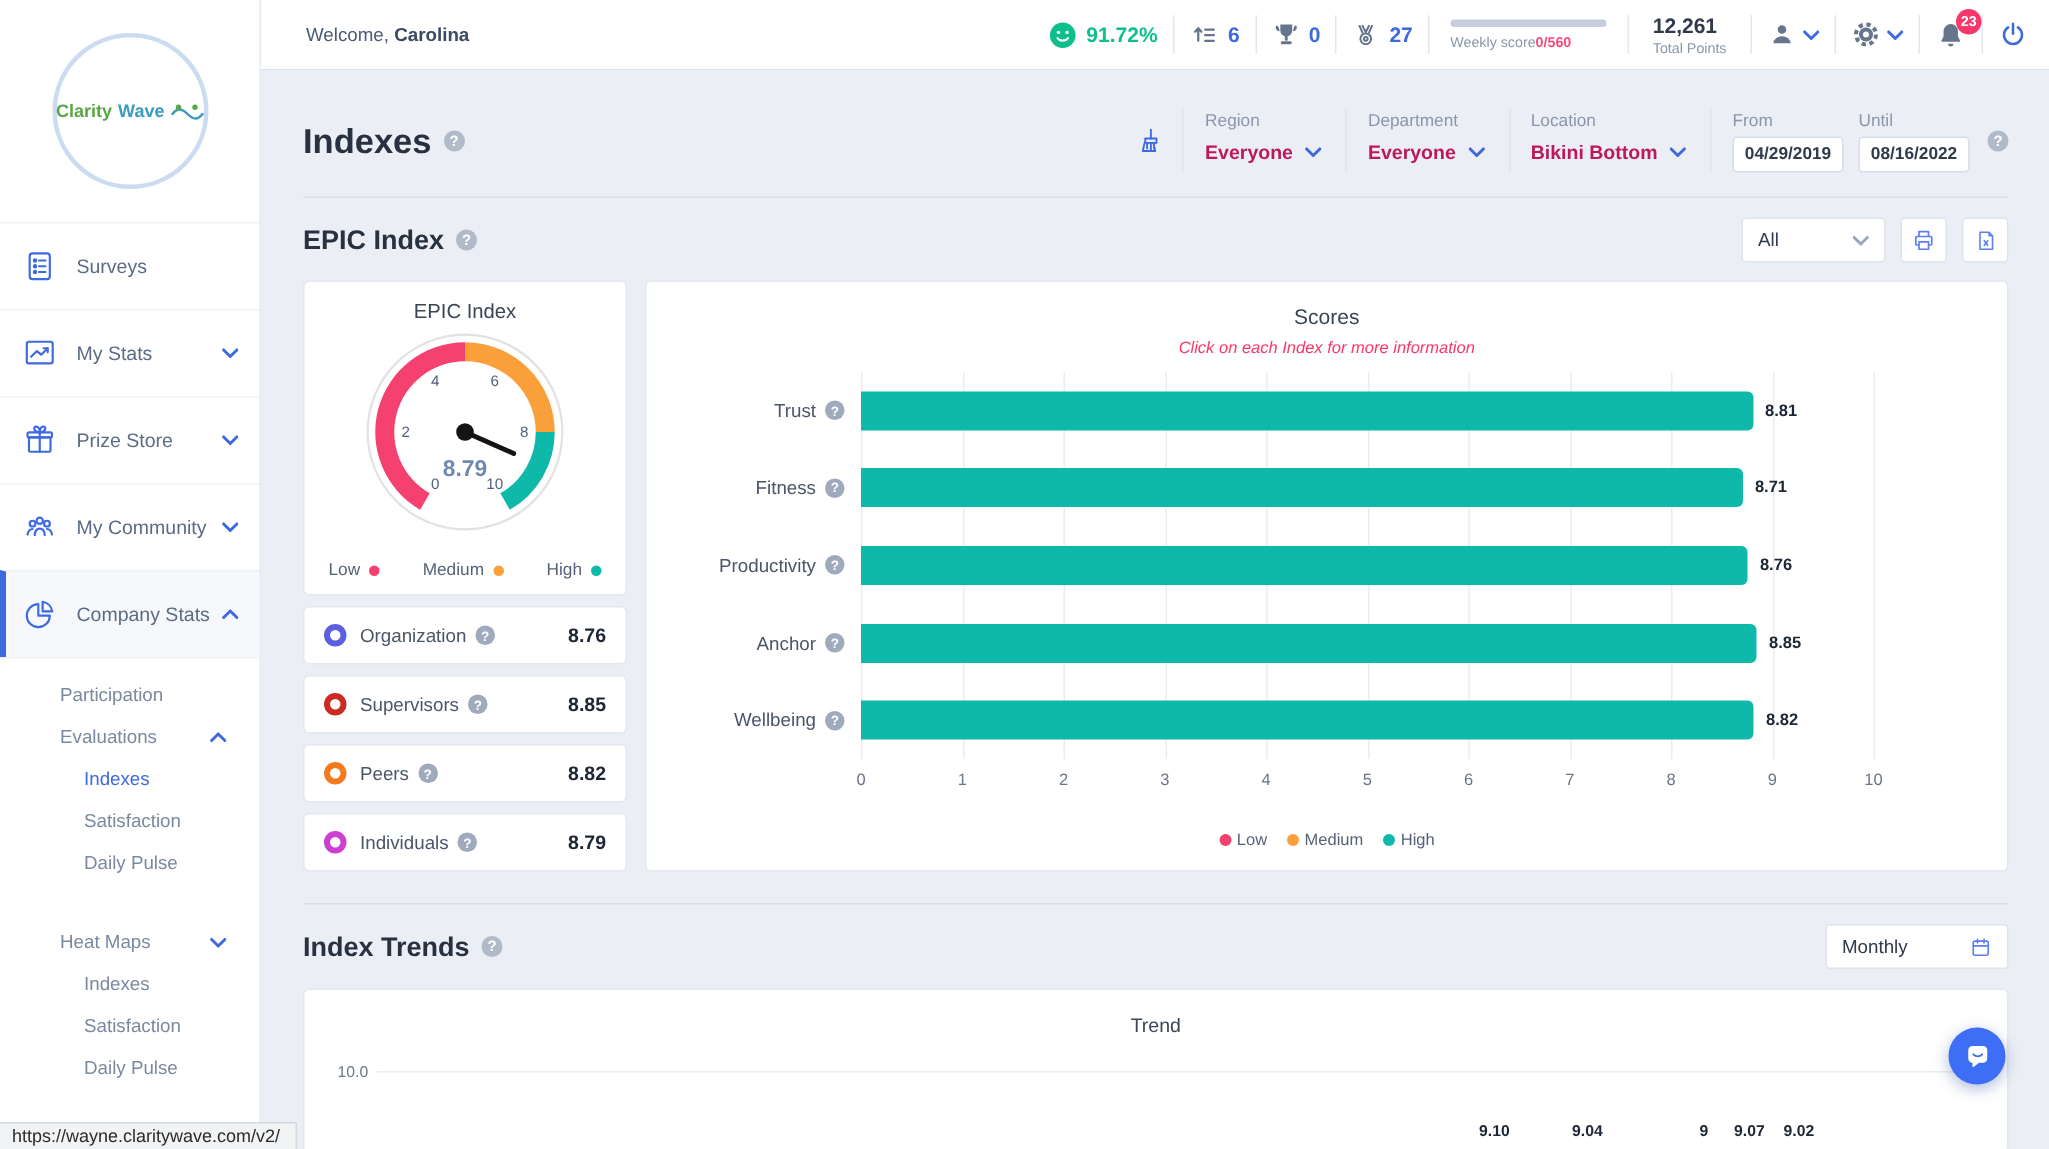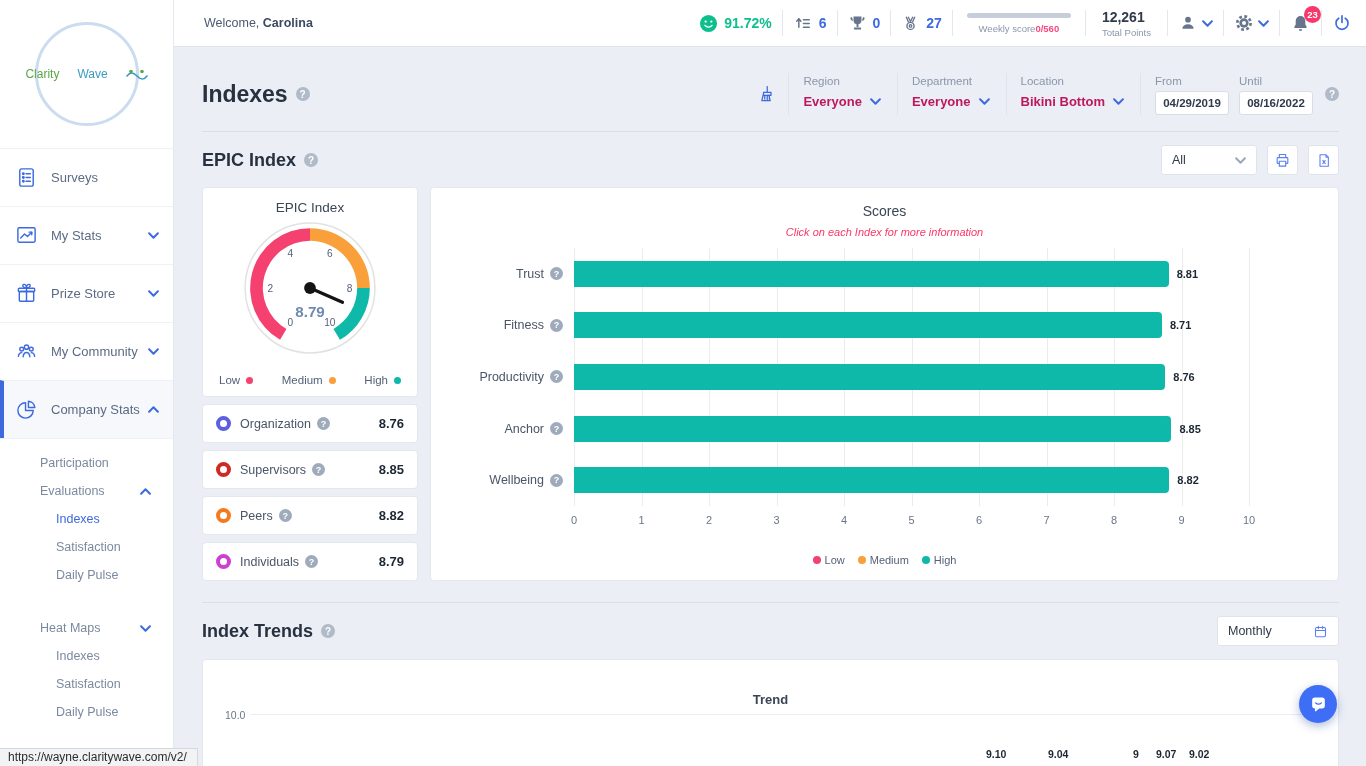--- a/index.html
+++ b/index.html
@@ -9,21 +9,21 @@
     font-family:"Liberation Sans", sans-serif; background:#ebeef4; color:#2f3a4a;
   }
   svg { display:block; }
 
   
   .sidebar { position:absolute; left:0; top:0; width:174px; height:766px; background:#fff;
              border-right:1px solid #e4e8ef; z-index:20; }
   .logo-wrap { height:148px; display:flex; align-items:center; justify-content:center; }
   .logo-circle { width:104px; height:104px; border:3px solid #ccdcf0; border-radius:50%;
                  display:flex; align-items:center; justify-content:center; background:#fff; }
-  .logo-inner { display:flex; align-items:center; gap:18px; font-size:12px; font-weight:normal; }
+  .logo-inner { display:flex; align-items:center; gap:4px; font-size:12px; font-weight:bold; }
   .lg-clarity { color:#5aa746; } .lg-wave { color:#3a9bc0; }
   .nav-item { height:58px; display:flex; align-items:center; padding:0 14px 0 15px;
               border-top:1px solid #eef1f6; color:#5c6b84; font-size:13px; cursor:pointer; position:relative; }
   .nav-item .nicon { width:23px; height:23px; margin-right:13px; color:#3e6ae0; flex:0 0 auto; }
   .nav-item .chev { margin-left:auto; color:#3e6ae0; }
   .nav-item.active { background:#f6f8fc; border-left:4px solid #3e6ae0; padding-left:11px; }
   .subnav { border-top:1px solid #eef1f6; padding-top:10px; }
   .sub-item { padding:7px 22px 7px 40px; font-size:12.5px; color:#7b899f; display:flex; align-items:center; cursor:pointer; }
   .sub-item.nested { padding-left:56px; }
   .sub-item.active { color:#3e6ae0; }
@@ -37,21 +37,21 @@
             border-bottom:1px solid #dfe4ec; display:flex; align-items:center; padding:0 14px 0 30px; z-index:10; }
   .welcome { font-size:12.5px; color:#4a5a74; }
   .welcome b { color:#3b4a63; }
   .tb-right { margin-left:auto; display:flex; align-items:center; gap:10px; }
   .sep { width:1px; height:26px; background:#e3e8ef; flex:0 0 auto; }
   .stat { display:flex; align-items:center; gap:6px; font-size:14px; font-weight:bold; color:#3e6ae0; }
   .stat .gicon { color:#66758c; }
   .happy { color:#0dbf8d; }
   .weekly { width:112px; padding:0 4px; }
   .weekly-bar { height:5px; background:#c6cedb; border-radius:3px; margin-bottom:5px; }
-  .weekly-row { display:flex; justify-content:center; font-size:9.5px; }
+  .weekly-row { display:flex; justify-content:flex-start; font-size:9.5px; }
   .weekly-label { color:#8a97ab; }
   .weekly-val { color:#f8497c; font-weight:bold; }
   .points { padding:0 6px; }
   .points-val { font-size:14px; font-weight:bold; color:#2f3a4a; }
   .points-label { font-size:9.5px; color:#8a97ab; margin-top:2px; }
   .icon-btn { display:flex; align-items:center; gap:4px; color:#66758c; cursor:pointer; position:relative; }
   .icon-btn .chev { color:#3e6ae0; }
   .badge { position:absolute; top:-7px; right:-10px; min-width:17px; height:17px; border-radius:9px;
            background:#f8376b; color:#fff; font-size:9.5px; font-weight:bold;
            display:flex; align-items:center; justify-content:center; padding:0 3px; }
@@ -115,21 +115,21 @@
   .track { flex:1; margin-right:89px; position:relative; height:26px; }
   .bar { position:absolute; left:0; top:0; height:100%; border-radius:0 4px 4px 0; cursor:pointer; }
   .bval { position:absolute; top:50%; transform:translateY(-50%); font-size:11px; font-weight:bold; color:#1d2733; white-space:nowrap; }
   .x-axis { position:relative; margin:8px 89px 0 143px; height:16px; }
   .x-axis span { position:absolute; transform:translateX(-50%); font-size:11px; color:#6b7685; }
   .blegend { display:flex; justify-content:center; gap:13px; margin-top:24px; font-size:11px; color:#55617a; }
   .blegend-item { display:flex; align-items:center; gap:4px; cursor:pointer; }
   .bldot { width:8px; height:8px; border-radius:50%; }
 
   .trend-card { height:110px; margin-top:13px; position:relative; overflow:hidden; }
-  .trend-title { text-align:center; font-size:13px; color:#3a4555; padding-top:32px;font-weight:bold; }
+  .trend-title { text-align:center; font-size:13px; color:#3a4555; padding-top:16px; }
   .trend-ytick { position:absolute; left:22px; top:49px; font-size:10.5px; color:#6b7685; }
   .trend-gridline { position:absolute; left:48px; right:14px; top:54px; height:1px; background:#ececec; }
   .trend-label { position:absolute; top:88px; font-size:10.5px; font-weight:bold; color:#1d2733; }
 
   
   .status-bar { position:absolute; left:0; bottom:0; height:18px; background:#f2f3f4;
                 border:1px solid #d5d8dc; border-left:none; border-bottom:none; padding:1px 10px 0 8px;
                 font-size:12px; color:#2b2b2b; z-index:30; }
   .chat-bubble { position:absolute; left:1299px; top:685px; width:38px; height:38px; border-radius:50%;
                  background:#3e6ef6; display:flex; align-items:center; justify-content:center;

